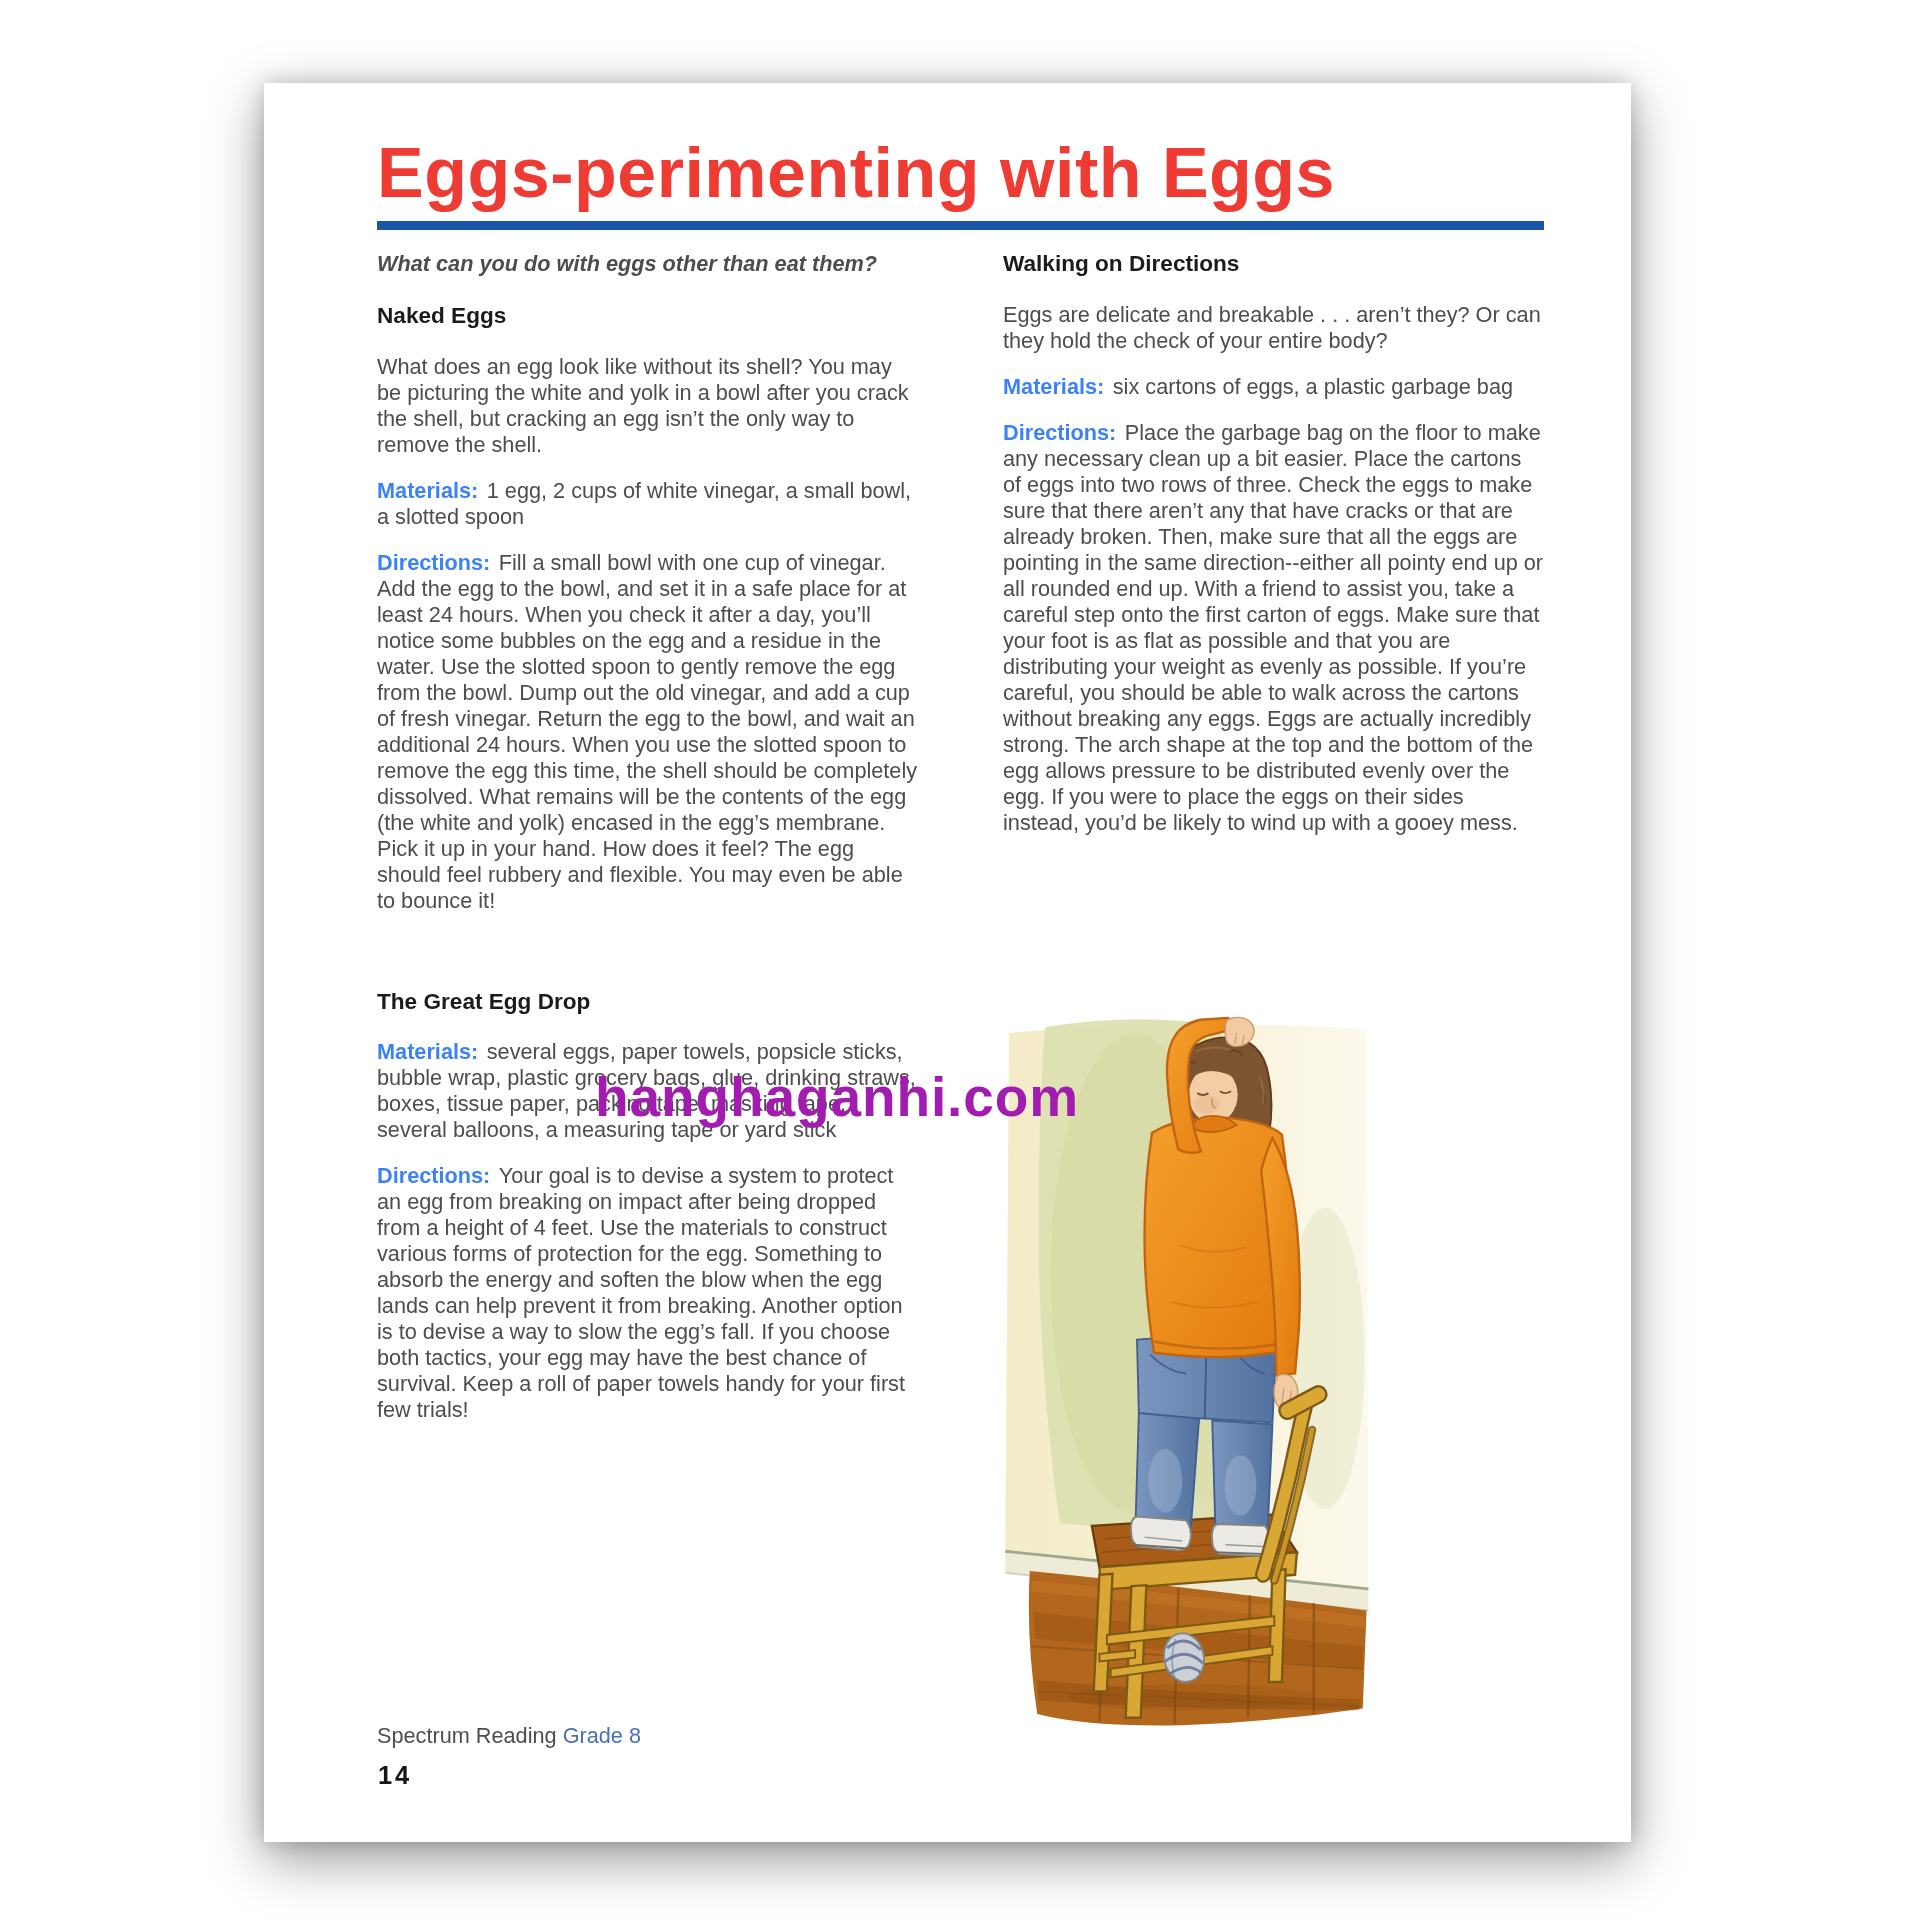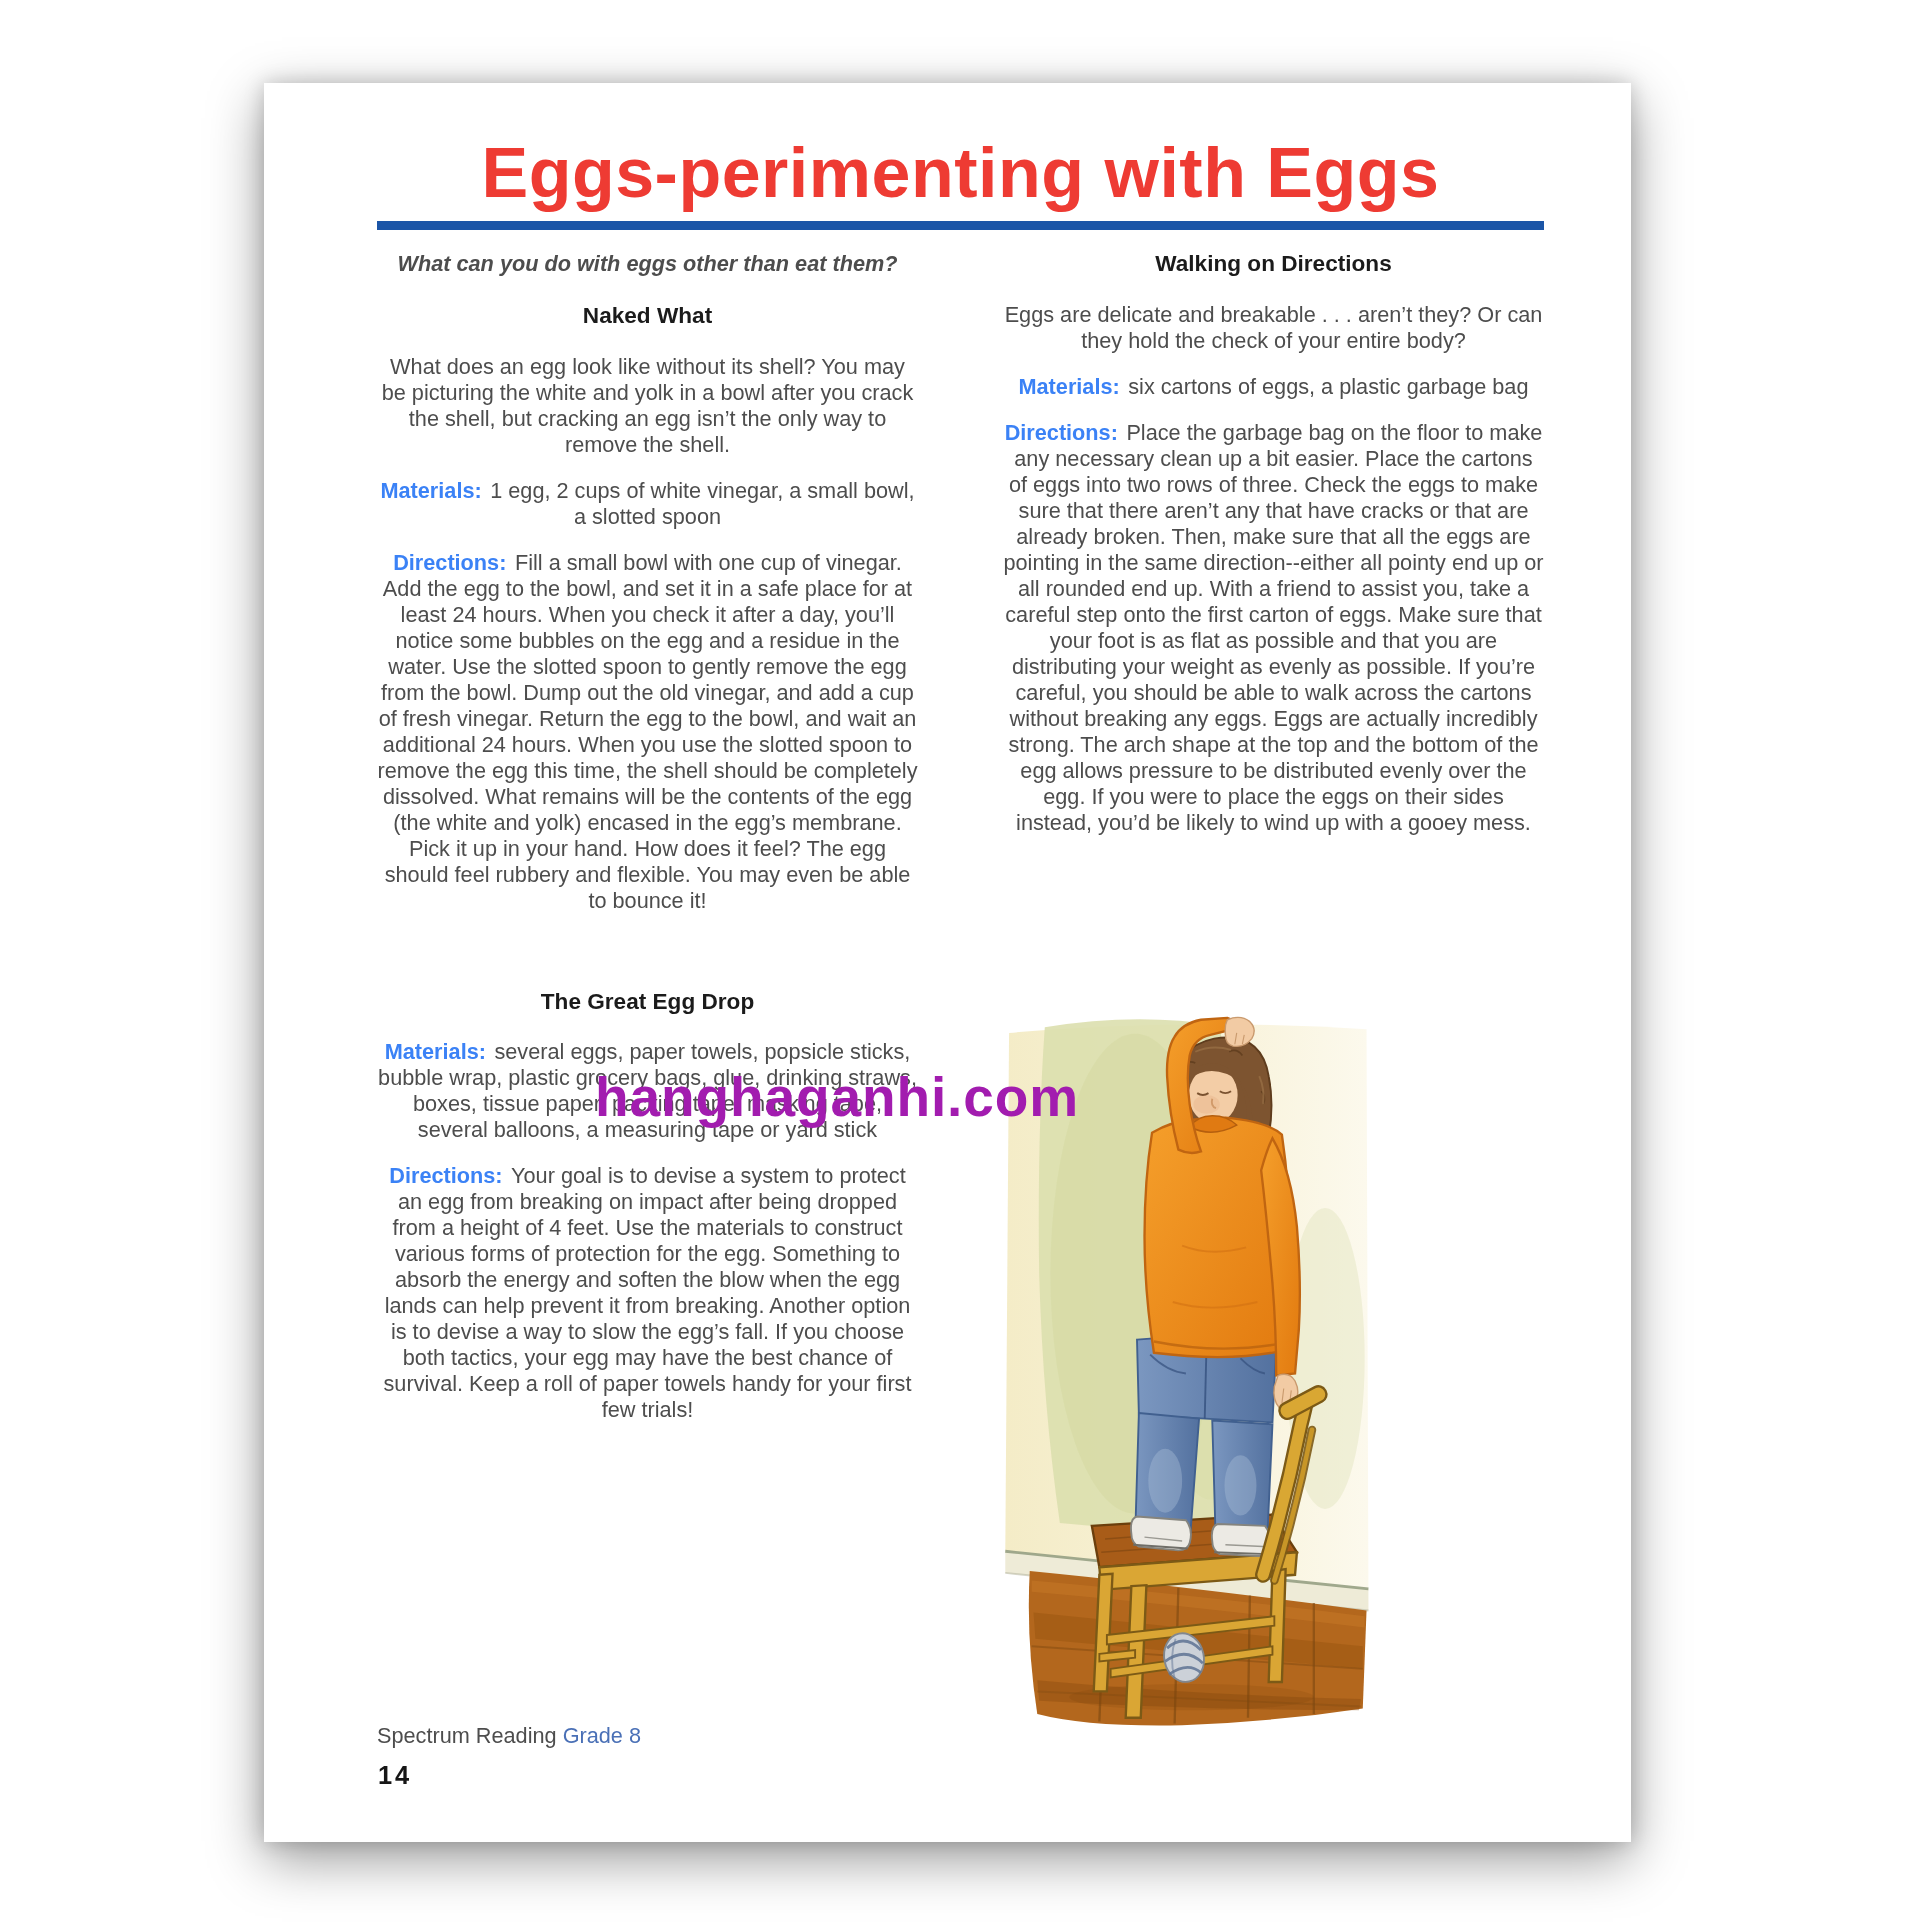--- a/index.html
+++ b/index.html
@@ -7,21 +7,20 @@
     padding: 0;
     background: #ffffff;
     font-family: "Liberation Sans", sans-serif;
   }
   .canvas {
     position: relative;
     width: 1928px;
     height: 1928px;
     background: #ffffff;
     overflow: hidden;
-    text-align: center;
   }
   .page {
     position: absolute;
     left: 264px;
     top: 83px;
     width: 1367px;
     height: 1759px;
     background: #ffffff;
     box-shadow: 0 17px 52px rgba(0,0,0,0.40), 0 0 19px rgba(0,0,0,0.18);
   }
@@ -118,21 +117,21 @@
     <div class="content">
 
       <h1 class="title">Eggs-perimenting with Eggs</h1>
       <div class="rule"></div>
 
       <div class="cols">
 
         <div class="col">
           <p class="intro">What can you do with eggs other than eat them?</p>
 
-          <h3 class="subhead">Naked What</h3>
+          <h3 class="subhead">Naked Eggs</h3>
           <p class="para">What does an egg look like without its shell? You may be picturing the white and yolk in a bowl after you crack the shell, but cracking an egg isn’t the only way to remove the shell.</p>
           <p class="para"><strong class="label">Materials:</strong><span>1 egg, 2 cups of white vinegar, a small bowl, a slotted spoon</span></p>
           <p class="para"><strong class="label">Directions:</strong><span>Fill a small bowl with one cup of vinegar. Add the egg to the bowl, and set it in a safe place for at least 24 hours. When you check it after a day, you’ll notice some bubbles on the egg and a residue in the water. Use the slotted spoon to gently remove the egg from the bowl. Dump out the old vinegar, and add a cup of fresh vinegar. Return the egg to the bowl, and wait an additional 24 hours. When you use the slotted spoon to remove the egg this time, the shell should be completely dissolved. What remains will be the contents of the egg (the white and yolk) encased in the egg’s membrane. Pick it up in your hand. How does it feel? The egg should feel rubbery and flexible. You may even be able to bounce it!</span></p>
 
           <h3 class="subhead section-gap">The Great Egg Drop</h3>
           <p class="para"><strong class="label">Materials:</strong><span>several eggs, paper towels, popsicle sticks, bubble wrap, plastic grocery bags, glue, drinking straws, boxes, tissue paper, packing tape, masking tape, several balloons, a measuring tape or yard stick</span></p>
           <p class="para"><strong class="label">Directions:</strong><span>Your goal is to devise a system to protect an egg from breaking on impact after being dropped from a height of 4 feet. Use the materials to construct various forms of protection for the egg. Something to absorb the energy and soften the blow when the egg lands can help prevent it from breaking. Another option is to devise a way to slow the egg’s fall. If you choose both tactics, your egg may have the best chance of survival. Keep a roll of paper towels handy for your first few trials!</span></p>
         </div>
 
         <div class="col">

